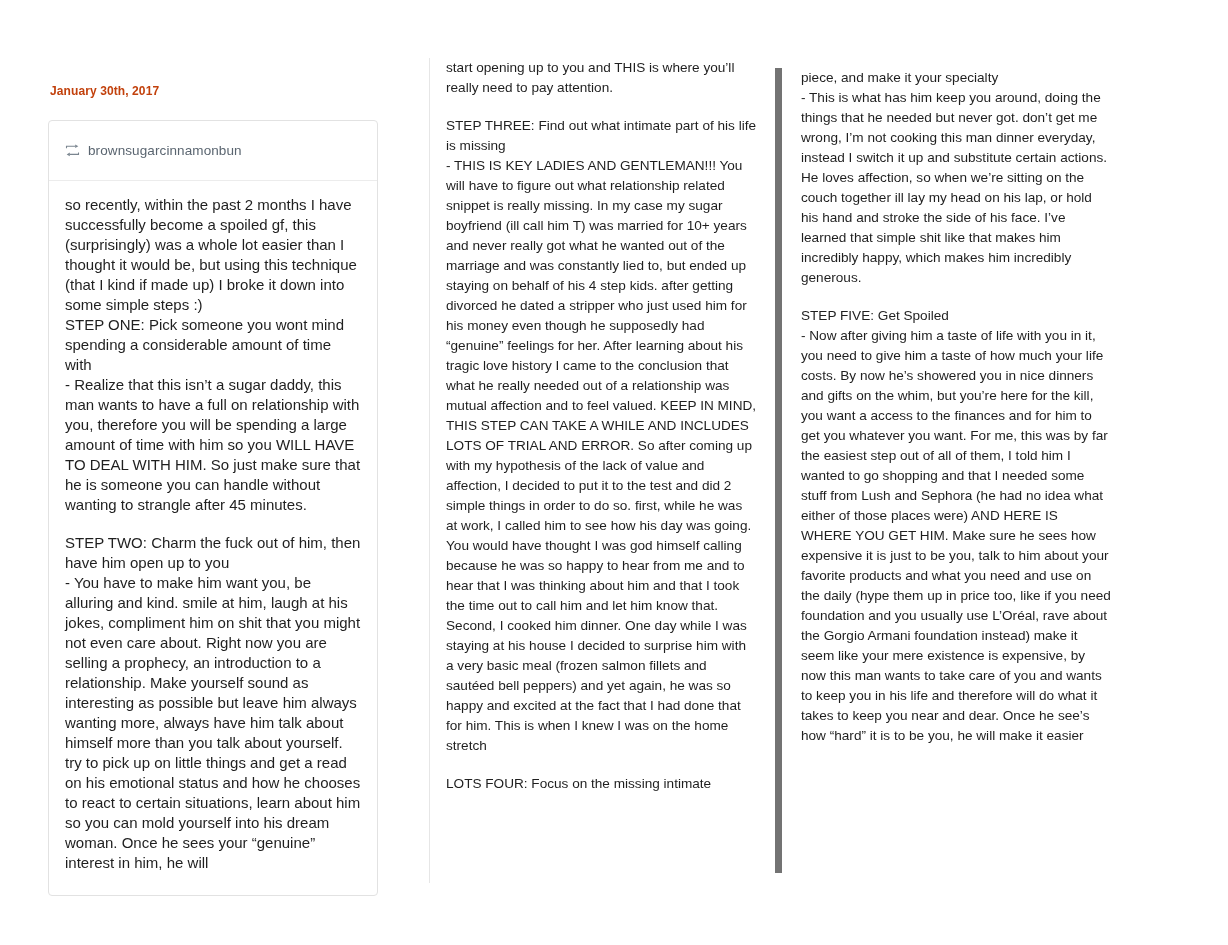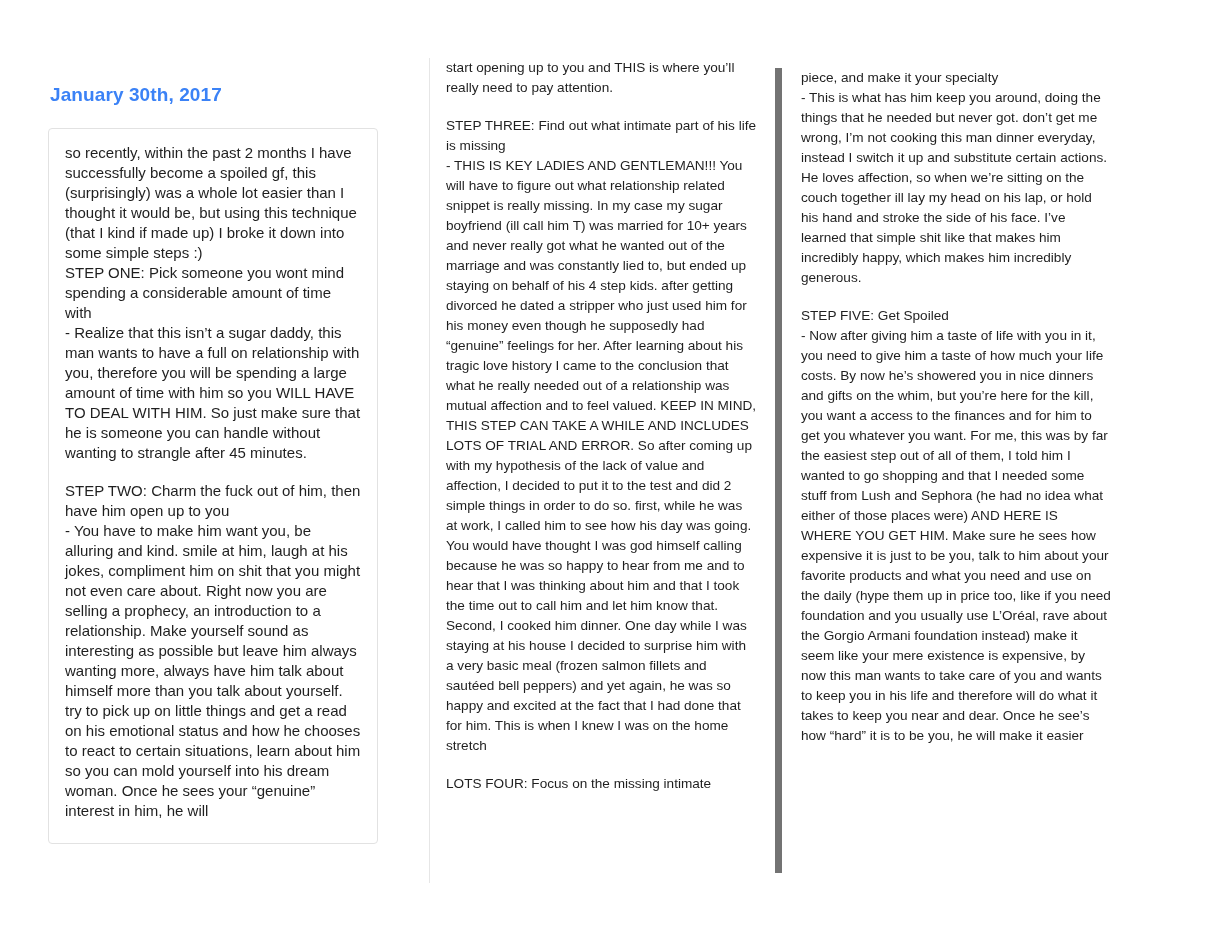--- a/index.html
+++ b/index.html
@@ -21,23 +21,23 @@
     height: 945px;
   }
   
   .col1 {
     position: absolute;
     left: 48px;
     top: 84px;
     width: 332px;
   }
   .date-heading {
-    font-size: 19px;
+    font-size: 12px;
     font-weight: bold;
-    color: #3b82f6;
+    color: #c2410c;
     margin: 0 0 22px 2px;
     letter-spacing: 0.1px;
   }
   .post-card {
     border: 1px solid #e2e2e2;
     border-radius: 4px;
     background: #ffffff;
     width: 330px;
     box-sizing: border-box;
     overflow: hidden;
@@ -116,20 +116,33 @@
   }
 </style>
 </head>
 <body>
 
 <div class="page">
 
   <div class="col1">
     <div class="date-heading">January 30th, 2017</div>
     <div class="post-card">
+      <div class="post-header">
+        <span class="reblog-icon">
+          <svg width="15" height="13" viewBox="0 0 15 13" xmlns="http://www.w3.org/2000/svg">
+            <g fill="none" stroke="#7a858f" stroke-width="1.1">
+              <path d="M1.5 4.2 L1.5 2.2 L10.2 2.2"></path>
+              <path d="M13.5 8.4 L13.5 10.4 L4.8 10.4"></path>
+            </g>
+            <path d="M10.2 0.4 L13.3 2.2 L10.2 4.0 Z" fill="#7a858f"></path>
+            <path d="M4.8 8.6 L1.7 10.4 L4.8 12.2 Z" fill="#7a858f"></path>
+          </svg>
+        </span>
+        <span class="post-author">brownsugarcinnamonbun</span>
+      </div>
       <div class="post-body">
         <p>so recently, within the past 2 months I have successfully become a spoiled gf, this (surprisingly) was a whole lot easier than I thought it would be, but using this technique (that I kind if made up) I broke it down into some simple steps :)
 STEP ONE: Pick someone you wont mind spending a considerable amount of time with
 - Realize that this isn’t a sugar daddy, this man wants to have a full on relationship with you, therefore you will be spending a large amount of time with him so you WILL HAVE TO DEAL WITH HIM. So just make sure that he is someone you can handle without wanting to strangle after 45 minutes.</p>
         <p>STEP TWO: Charm the fuck out of him, then have him open up to you
 - You have to make him want you, be alluring and kind. smile at him, laugh at his jokes, compliment him on shit that you might not even care about. Right now you are selling a prophecy, an introduction to a relationship. Make yourself sound as interesting as possible but leave him always wanting more, always have him talk about himself more than you talk about yourself. try to pick up on little things and get a read on his emotional status and how he chooses to react to certain situations, learn about him so you can mold yourself into his dream woman. Once he sees your “genuine” interest in him, he will</p>
       </div>
     </div>
   </div>
 

